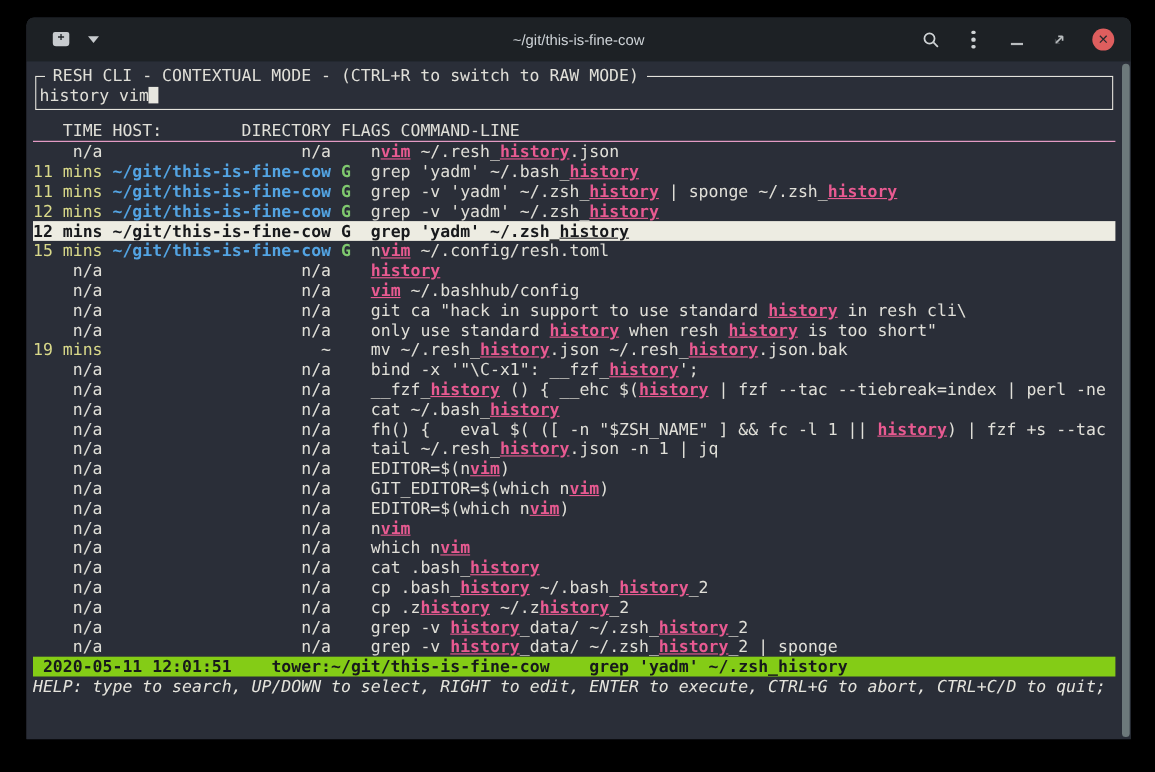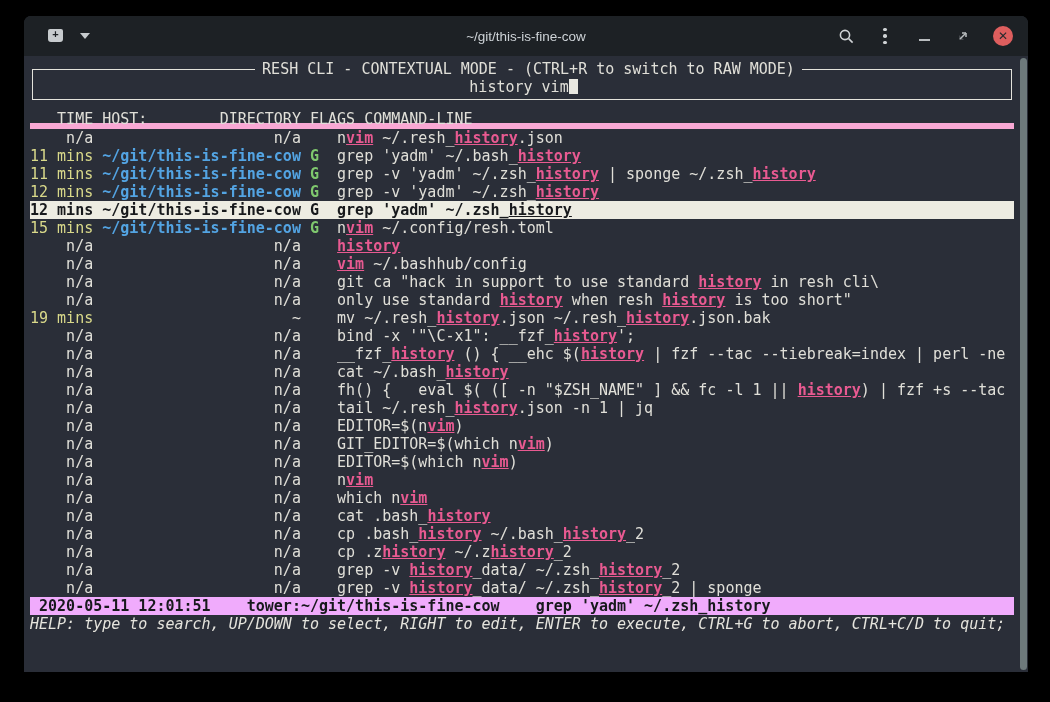--- a/index.html
+++ b/index.html
@@ -32,31 +32,31 @@
   
   .term { position:absolute; top:40px; left:0; right:0; bottom:0; background:#2a2e38;
           color:#e0dfd8; font-size:15px; line-height:18px; padding:4px 14px 0 6px; }
   .c-plain { color:#e0dfd8; }
   .c-cmd   { color:#e0dfd8; }
   .c-time  { color:#d9d98a; }
   .c-host  { color:#53a4e3; font-weight:bold; }
   .c-flag  { color:#7fc86e; font-weight:bold; }
   .c-match { color:#e85a91; font-weight:bold;text-decoration:underline; }
 
-  fieldset.sbox { border:1px solid #e4e3dc; margin:0 2px 0 2px; padding:0 0 3px 3px;text-align:center; }
+  fieldset.sbox { border:1px solid #e4e3dc; margin:0 2px 0 2px; padding:0 0 3px 3px; }
   fieldset.sbox legend { padding:0 7px; margin-left:5px; color:#e0dfd8; }
   .qline { white-space:pre; height:18px; }
   .cursor { display:inline-block; width:9px; height:15px; background:#e8e7e0; vertical-align:-2px; }
 
-  .thead { white-space:pre; border-bottom:6px solid #f9a8d4; margin-top:10px; height:19px; }
+  .thead { white-space:pre; border-bottom:1px solid #f9a8d4; margin-top:10px; height:19px; }
   .trow  { white-space:pre; height:18px; overflow:hidden; }
   .trow.selected { background:#edece2; }
   .trow.selected span { color:#17191c !important; font-weight:bold; }
 
-  .statusbar { background:#f0abfc; color:#17191c; font-weight:bold; white-space:pre;
+  .statusbar { background:#84cc16; color:#17191c; font-weight:bold; white-space:pre;
                height:18px; overflow:hidden; }
   .helpline  { white-space:pre; height:18px; overflow:hidden; color:#e5e4dd;font-style:italic; }
 
   .scrollbar { position:absolute; right:1px; top:42px; bottom:2px; width:7px;
                background:#6d797b; border-radius:4px; }
 </style>
 </head>
 <body>
 
 <div class="window">

